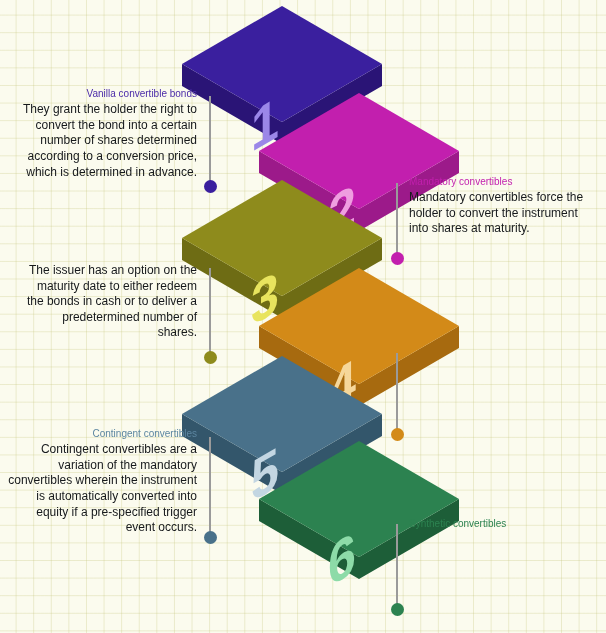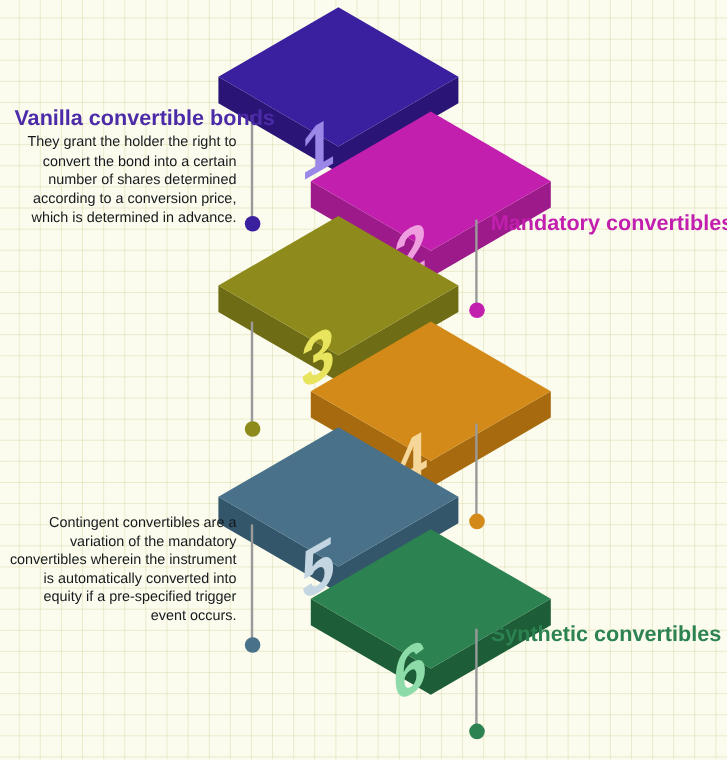--- a/index.html
+++ b/index.html
@@ -51,33 +51,33 @@
     width: 13px;
     height: 13px;
     border-radius: 50%;
   }
 
   
   .txt {
     position: absolute;
   }
   .txt .hd {
-    font-size: 18px;
-    font-weight: bold;
+    font-size: 10px;
+    font-weight: normal;
     line-height: 1.12;
     margin: 0 0 3px 0;
     white-space: nowrap;
   }
   .txt .bd {
     font-size: 12px;
     line-height: 1.30;
     color: #16191c;
     margin: 0;
   }
-  .txt.right { text-align: right; }
+  .txt.right { text-align: left; }
   .txt.left  { text-align: right; }
 </style>
 </head>
 <body>
 
 <div id="canvas" style="background-color: rgb(251, 251, 238);">
 
   <div class="block" style="left:178px; top:2px;">
     <svg width="212" height="132" viewBox="0 0 212 132">
       <polygon points="4,62 104,120 204,62 204,84 104,142 4,84" fill="#2a1476"></polygon>
@@ -96,32 +96,34 @@
     <svg width="212" height="132" viewBox="0 0 212 132">
       <polygon points="4,62 104,120 204,62 204,84 104,142 4,84" fill="#9c1a8a"></polygon>
       <polygon points="104,4 204,62 104,120 4,62" fill="#c21fae"></polygon>
       <text class="blk-num" x="104" y="62" text-anchor="middle" dominant-baseline="central" transform="rotate(-30 104 62) skewX(-30) scale(1,0.866)" transform-origin="104 62" fill="#ef9ee0">2</text>
     </svg>
   </div>
   <div class="connector" style="left: 396px; top: 183px; height: 73px; background: rgb(154, 154, 154);"></div>
   <div class="dot" style="left: 391px; top: 252px; background: rgb(194, 31, 174);"></div>
   <div class="txt right" style="left:409px; top:176px; width:190px;">
     <p class="hd" style="color: rgb(194, 31, 174);">Mandatory convertibles</p>
+    <p class="bd" style="color: rgb(22, 25, 28);">Mandatory convertibles force the holder to convert the instrument into shares at maturity.</p>
   </div>
 
   <div class="block" style="left:178px; top:176px;">
     <svg width="212" height="132" viewBox="0 0 212 132">
       <polygon points="4,62 104,120 204,62 204,84 104,142 4,84" fill="#6e6c14"></polygon>
       <polygon points="104,4 204,62 104,120 4,62" fill="#8e8b1c"></polygon>
       <text class="blk-num" x="104" y="62" text-anchor="middle" dominant-baseline="central" transform="rotate(-30 104 62) skewX(-30) scale(1,0.866)" transform-origin="104 62" fill="#e8e45e">3</text>
     </svg>
   </div>
   <div class="connector" style="left: 209px; top: 268px; height: 87px; background: rgb(154, 154, 154);"></div>
   <div class="dot" style="left: 204px; top: 351px; background: rgb(142, 139, 28);"></div>
   <div class="txt left" style="left:22px; top:263px; width:175px;">
+    <p class="bd" style="color: rgb(22, 25, 28);">The issuer has an option on the maturity date to either redeem the bonds in cash or to deliver a predetermined number of shares.</p>
   </div>
 
   <div class="block" style="left:255px; top:264px;">
     <svg width="212" height="132" viewBox="0 0 212 132">
       <polygon points="4,62 104,120 204,62 204,84 104,142 4,84" fill="#a76a0f"></polygon>
       <polygon points="104,4 204,62 104,120 4,62" fill="#d38a18"></polygon>
       <text class="blk-num" x="104" y="62" text-anchor="middle" dominant-baseline="central" transform="rotate(-30 104 62) skewX(-30) scale(1,0.866)" transform-origin="104 62" fill="#f6d79a">4</text>
     </svg>
   </div>
   <div class="connector" style="left: 396px; top: 353px; height: 79px; background: rgb(154, 154, 154);"></div>
@@ -130,20 +132,21 @@
   <div class="block" style="left:178px; top:352px;">
     <svg width="212" height="132" viewBox="0 0 212 132">
       <polygon points="4,62 104,120 204,62 204,84 104,142 4,84" fill="#33566b"></polygon>
       <polygon points="104,4 204,62 104,120 4,62" fill="#49718a"></polygon>
       <text class="blk-num" x="104" y="62" text-anchor="middle" dominant-baseline="central" transform="rotate(-30 104 62) skewX(-30) scale(1,0.866)" transform-origin="104 62" fill="#c3d6e2">5</text>
     </svg>
   </div>
   <div class="connector" style="left: 209px; top: 437px; height: 98px; background: rgb(154, 154, 154);"></div>
   <div class="dot" style="left: 204px; top: 531px; background: rgb(73, 113, 138);"></div>
   <div class="txt left" style="left:8px; top:428px; width:189px;">
+    <p class="hd" style="color: rgb(92, 134, 160);">Contingent convertibles</p>
     <p class="bd" style="color: rgb(22, 25, 28);">Contingent convertibles are a variation of the mandatory convertibles wherein the instrument is automatically converted into equity if a pre-specified trigger event occurs.</p>
   </div>
 
   <div class="block" style="left:255px; top:437px;">
     <svg width="212" height="132" viewBox="0 0 212 132">
       <polygon points="4,62 104,120 204,62 204,84 104,142 4,84" fill="#1d5e38"></polygon>
       <polygon points="104,4 204,62 104,120 4,62" fill="#2c8250"></polygon>
       <text class="blk-num" x="104" y="62" text-anchor="middle" dominant-baseline="central" transform="rotate(-30 104 62) skewX(-30) scale(1,0.866)" transform-origin="104 62" fill="#8ddba8">6</text>
     </svg>
   </div>

